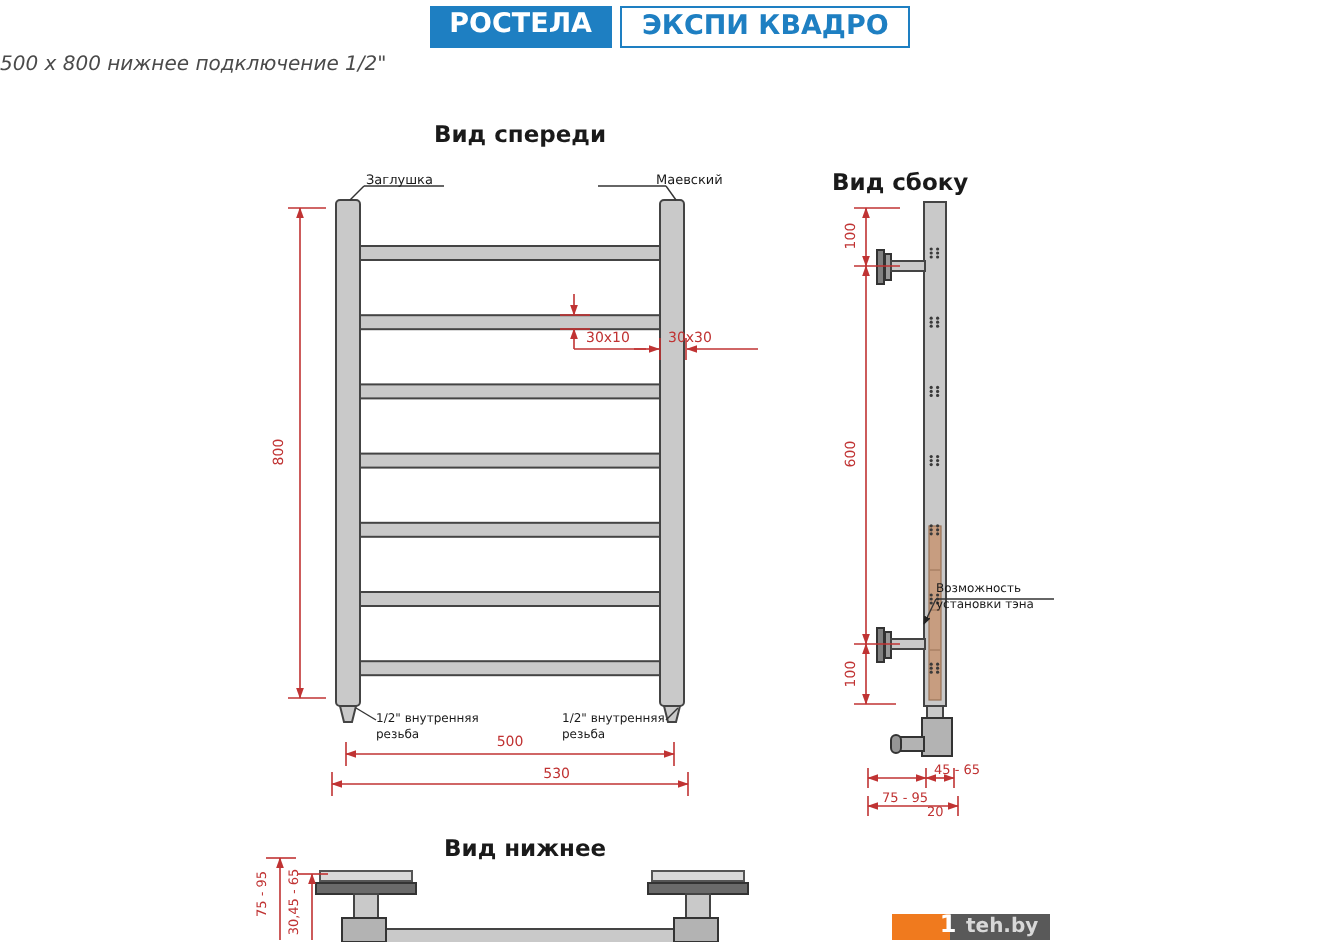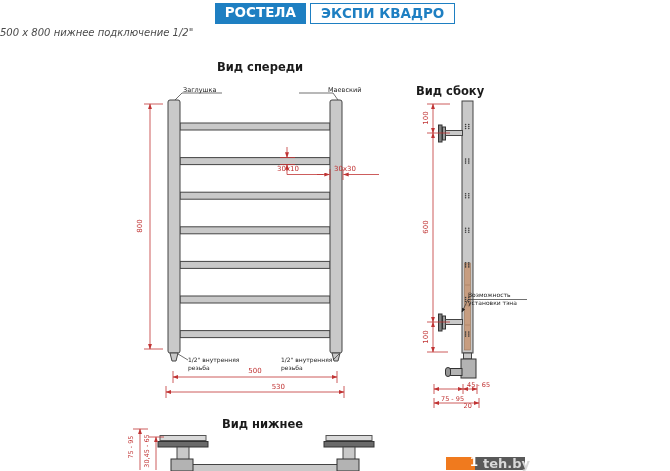--- a/index.html
+++ b/index.html
@@ -18,21 +18,21 @@
   .lbl{position:absolute;color:#1a1a1a;font-size:6.5px;line-height:1.25;white-space:nowrap;}
   .lbl.wrap{white-space:normal;font-size:6px;line-height:1.3;}
   
   .dim{position:absolute;color:#c03333;font-size:7px;line-height:1;white-space:nowrap;}
   .dim.small{font-size:6.5px;}
   .ctr{text-align:center;}
   .rot{transform:translate(-50%,-50%) rotate(-90deg);}
   
   .wm-orange{position:absolute;left:446px;top:457px;width:29px;height:13px;background:#f07a1e;}
   .wm-dark{position:absolute;left:475px;top:457px;width:50px;height:13px;background:#595959;}
-  .wm-site{display:block;padding-left:8px;color:#d8d8d8;font-weight:bold;font-size:13px;line-height:13px;}
+  .wm-site{display:block;padding-left:8px;color:#d8d8d8;font-weight:bold;font-size:10px;line-height:13px;}
   .wm-one{position:absolute;left:469px;top:455px;width:10px;color:#ffffff;font-weight:bold;
           font-size:12px;line-height:15px;z-index:3;text-align:center;}
 </style>
 </head>
 <body>
 
 <div class="canvas">
 
   <div class="hdr">
     <span class="badge badge-brand">РОСТЕЛА</span>
@@ -201,21 +201,21 @@
       <line x1="133" y1="429" x2="148" y2="429"></line>
       <line x1="156" y1="470" x2="156" y2="437" marker-end="url(#ar)"></line>
       <line x1="149" y1="437" x2="164" y2="437"></line>
     </g>
   </svg>
 
   <div class="vtitle" style="left:210px;top:60px;width:100px;">Вид спереди</div>
   <span class="lbl" style="left:183px;top:85.5px;">Заглушка</span>
   <span class="lbl" style="left:300px;top:85.5px;margin-left:28px;">Маевский</span>
   <span class="dim rot" style="left:140px;top:226px;">800</span>
-  <span class="dim" style="left:277px;top:166px;">30x10</span>
+  <span class="dim" style="left:293px;top:166px;">30x10</span>
   <span class="dim" style="left:334px;top:166px;">30x30</span>
   <span class="lbl wrap" style="left:188px;top:356px;width:56px;">1/2" внутренняя резьба</span>
   <span class="lbl wrap" style="left:281px;top:356px;width:56px;">1/2" внутренняя резьба</span>
   <span class="dim ctr" style="left:225px;top:368px;width:60px;">500</span>
   <span class="dim ctr" style="left:225px;top:383.5px;width:60px;text-align:right;">530</span>
 
   <div class="vtitle" style="left:416px;top:60px;width:65px;margin-top:24px;">Вид сбоку</div>
   <span class="dim rot" style="left:426px;top:118px;">100</span>
   <span class="dim rot" style="left:426px;top:227px;">600</span>
   <span class="dim rot" style="left:426px;top:337px;">100</span>

